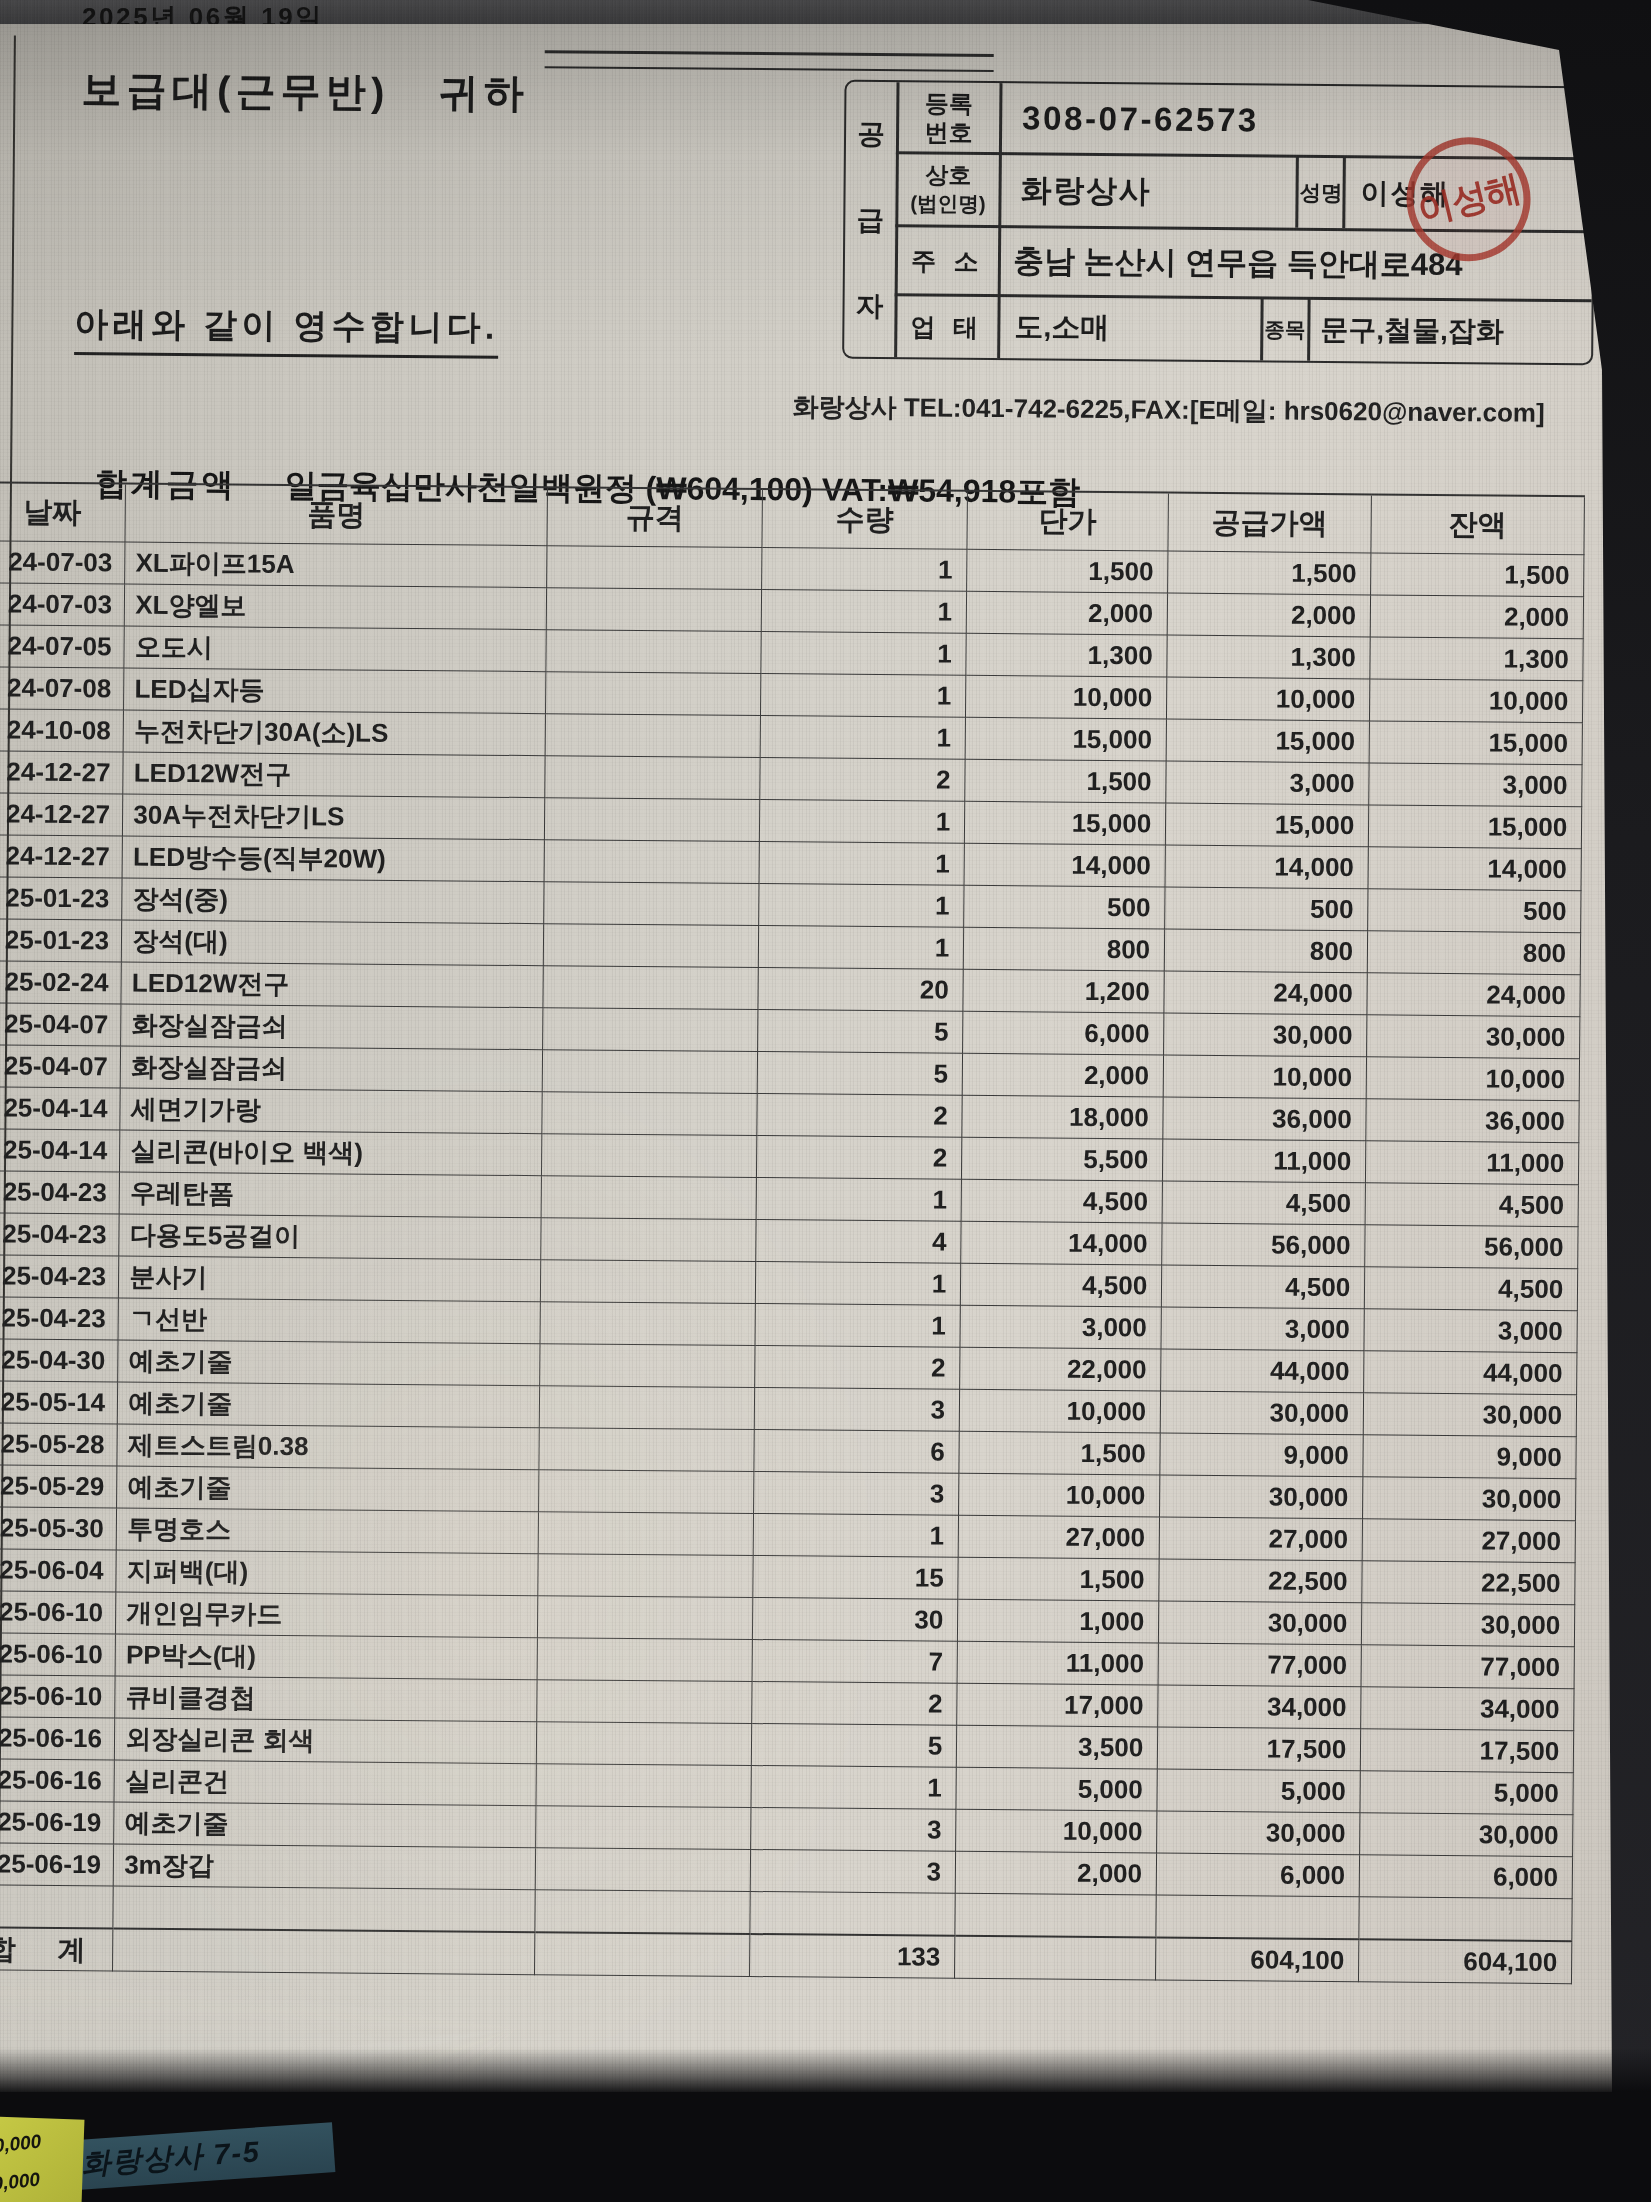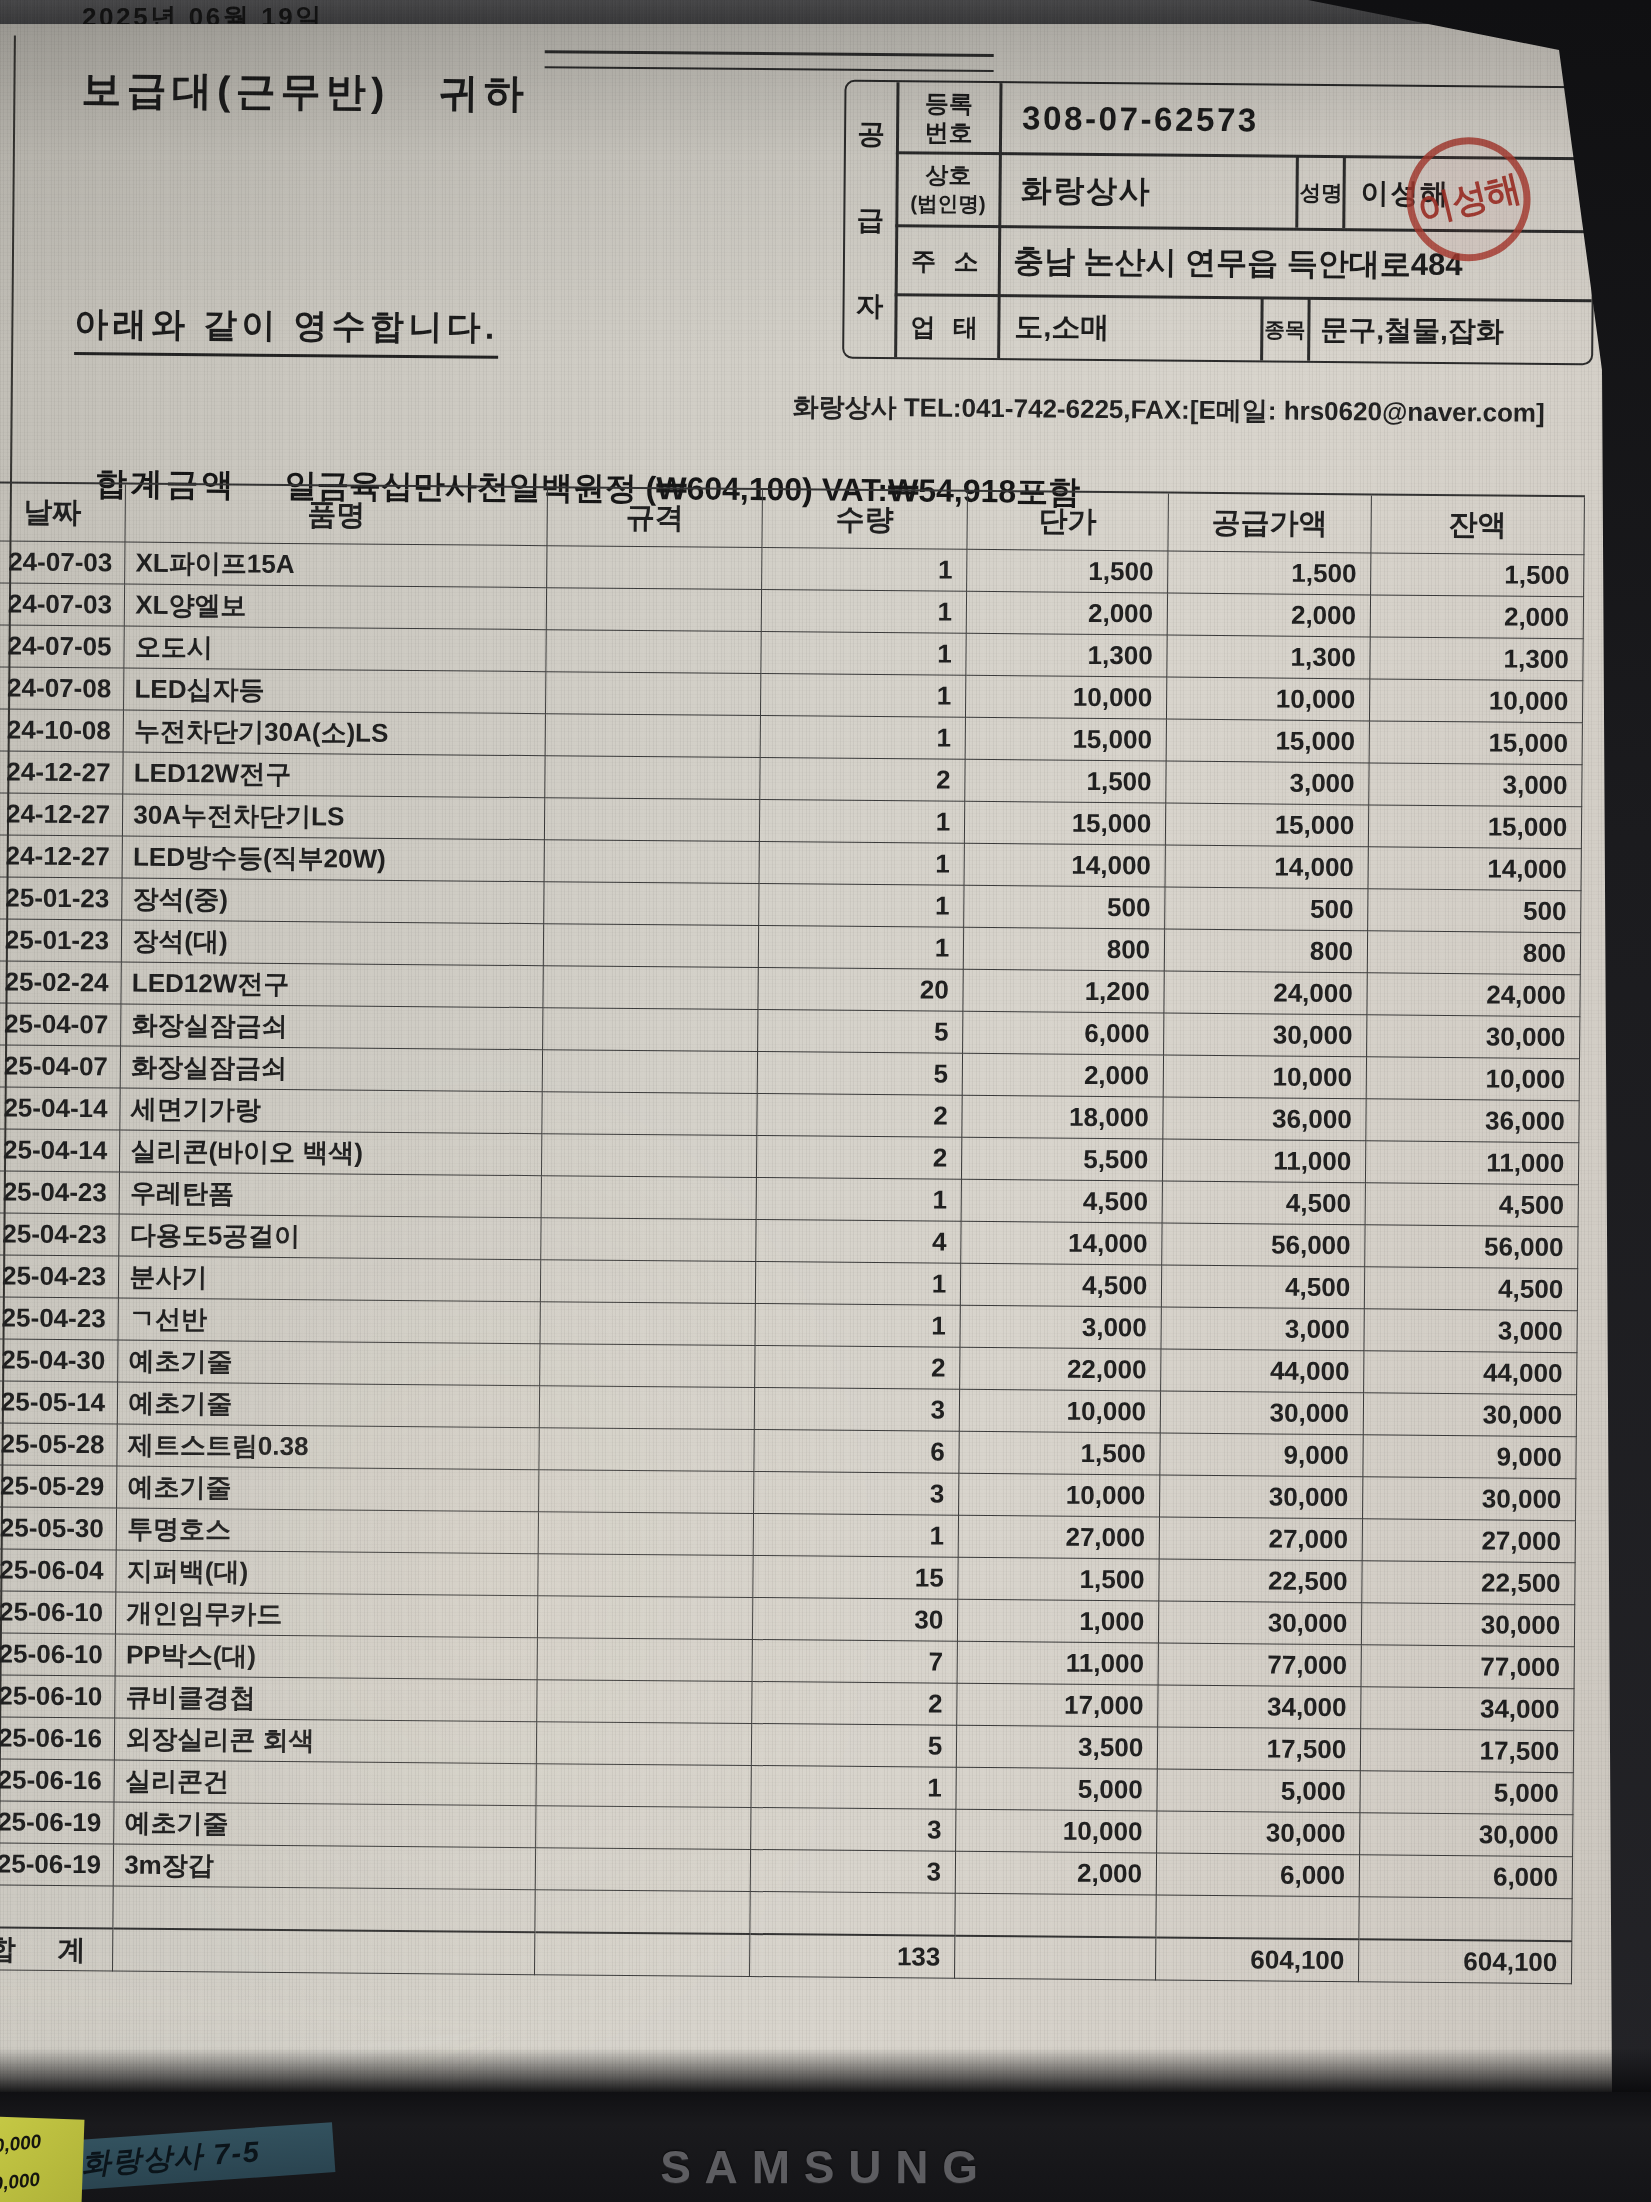--- a/index.html
+++ b/index.html
@@ -514,23 +514,20 @@
       </div>
 
       <div class="flare"></div>
       <div class="texture"></div>
     </div>
 
     <div class="bezel-shadow"></div>
     <div class="screen-bottom-shade"></div>
   </div>
 
-  <div class="bezel">
-    <div class="samsung">SAMSUNG</div>
-  </div>
 
 
   <div class="note-yellow">
     <span>0,000</span>
     <span>0,000</span>
   </div>
   <div class="note-blue">화랑상사 7-5</div>
 </div>
 
 

